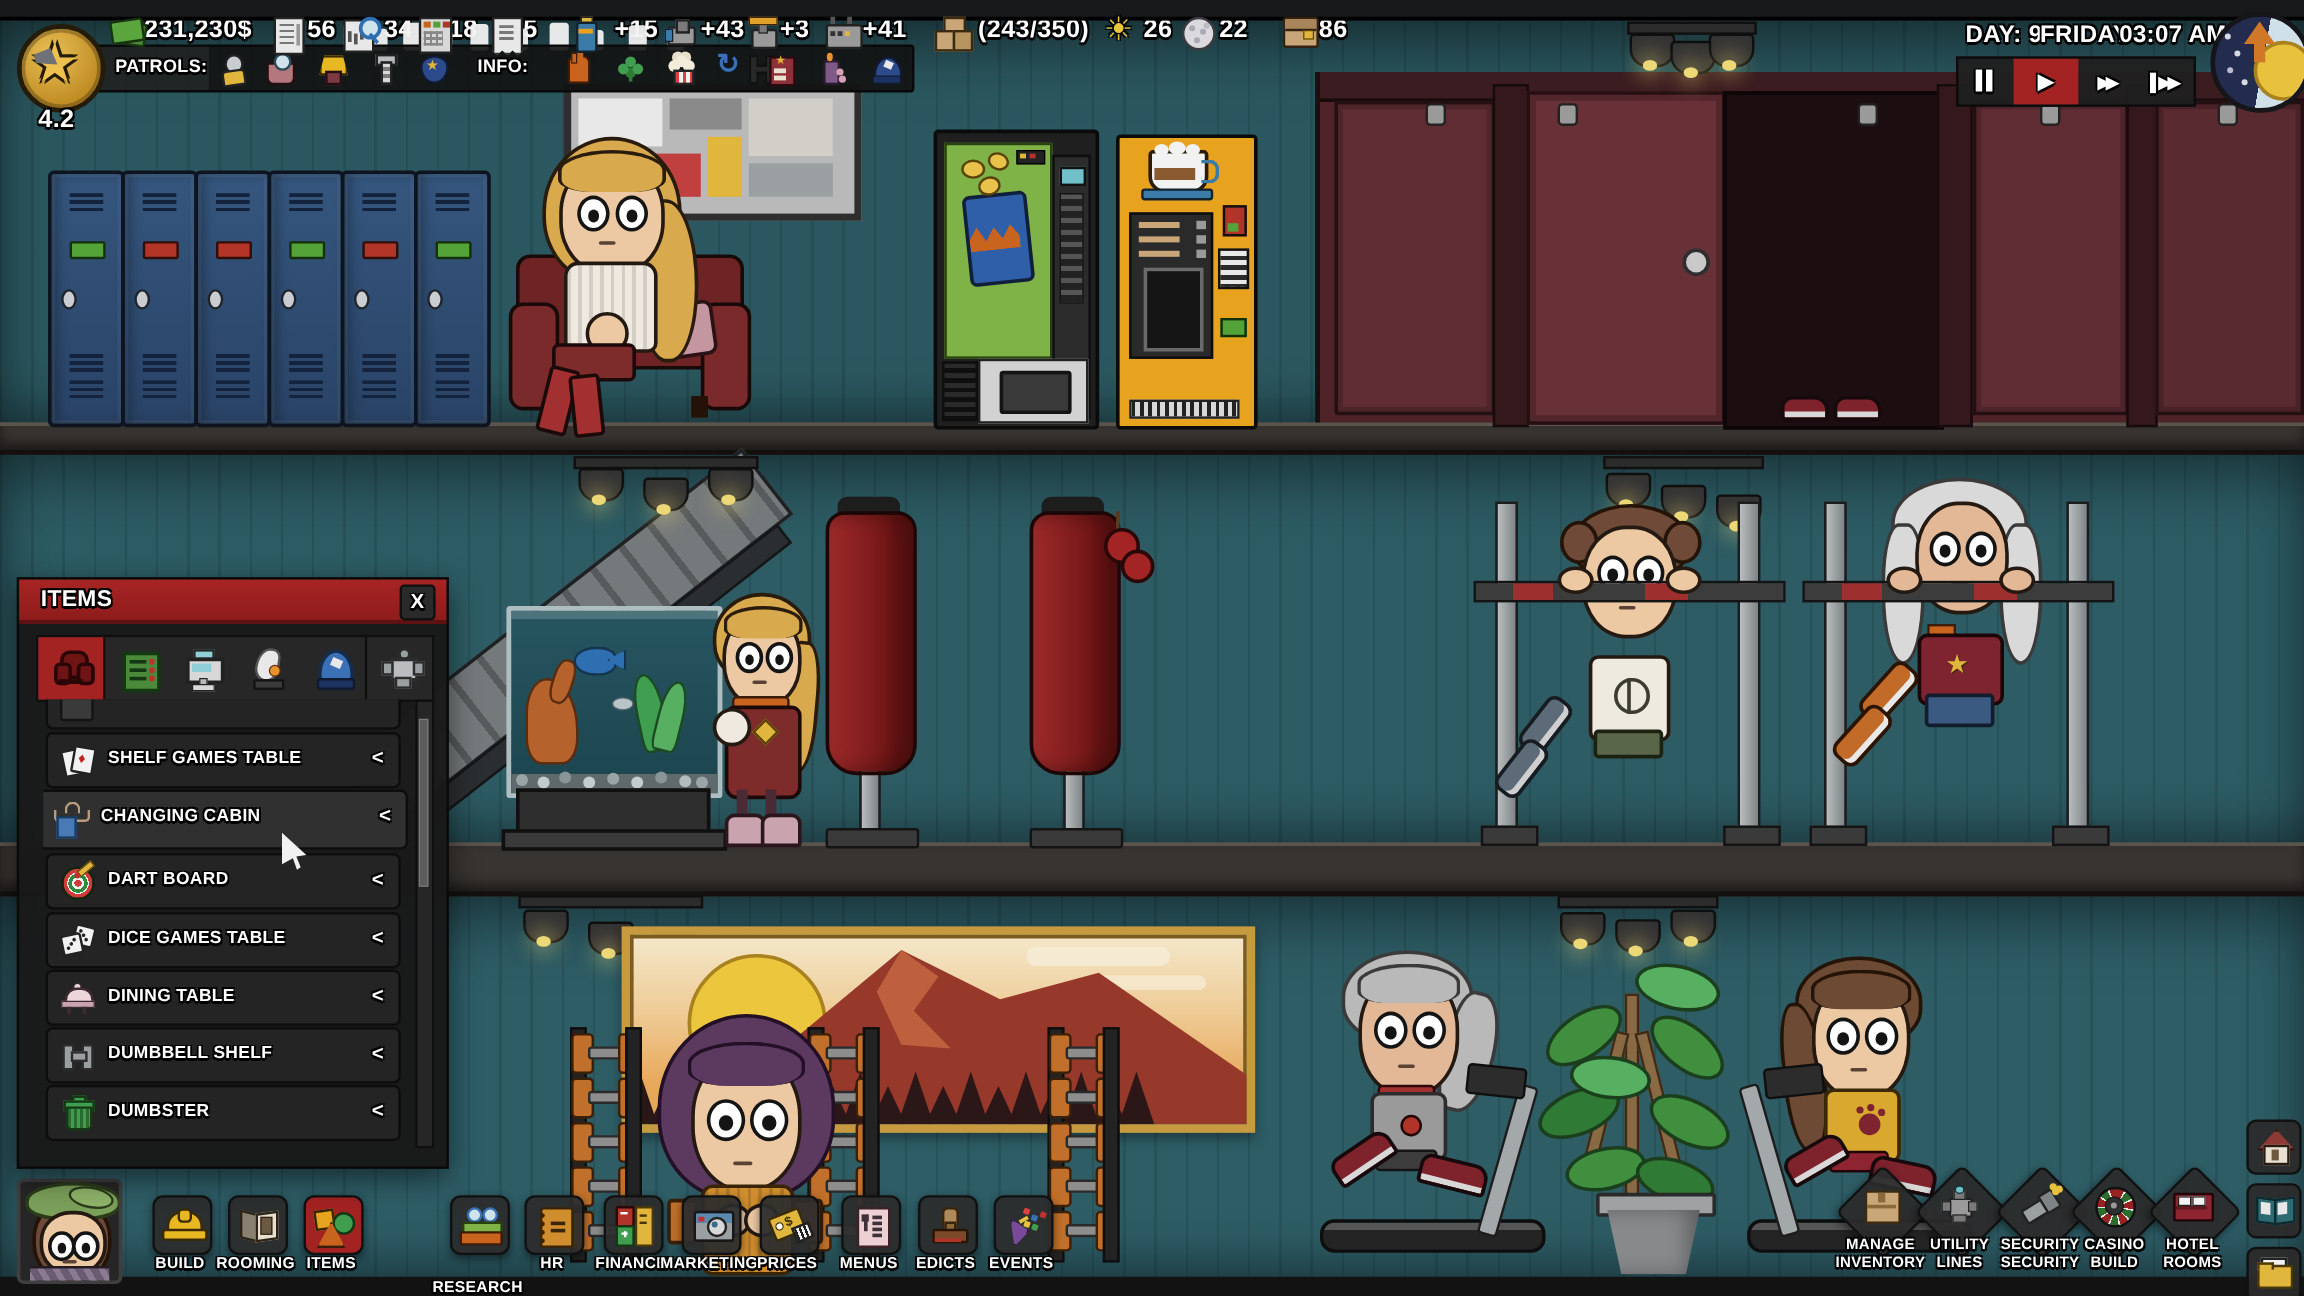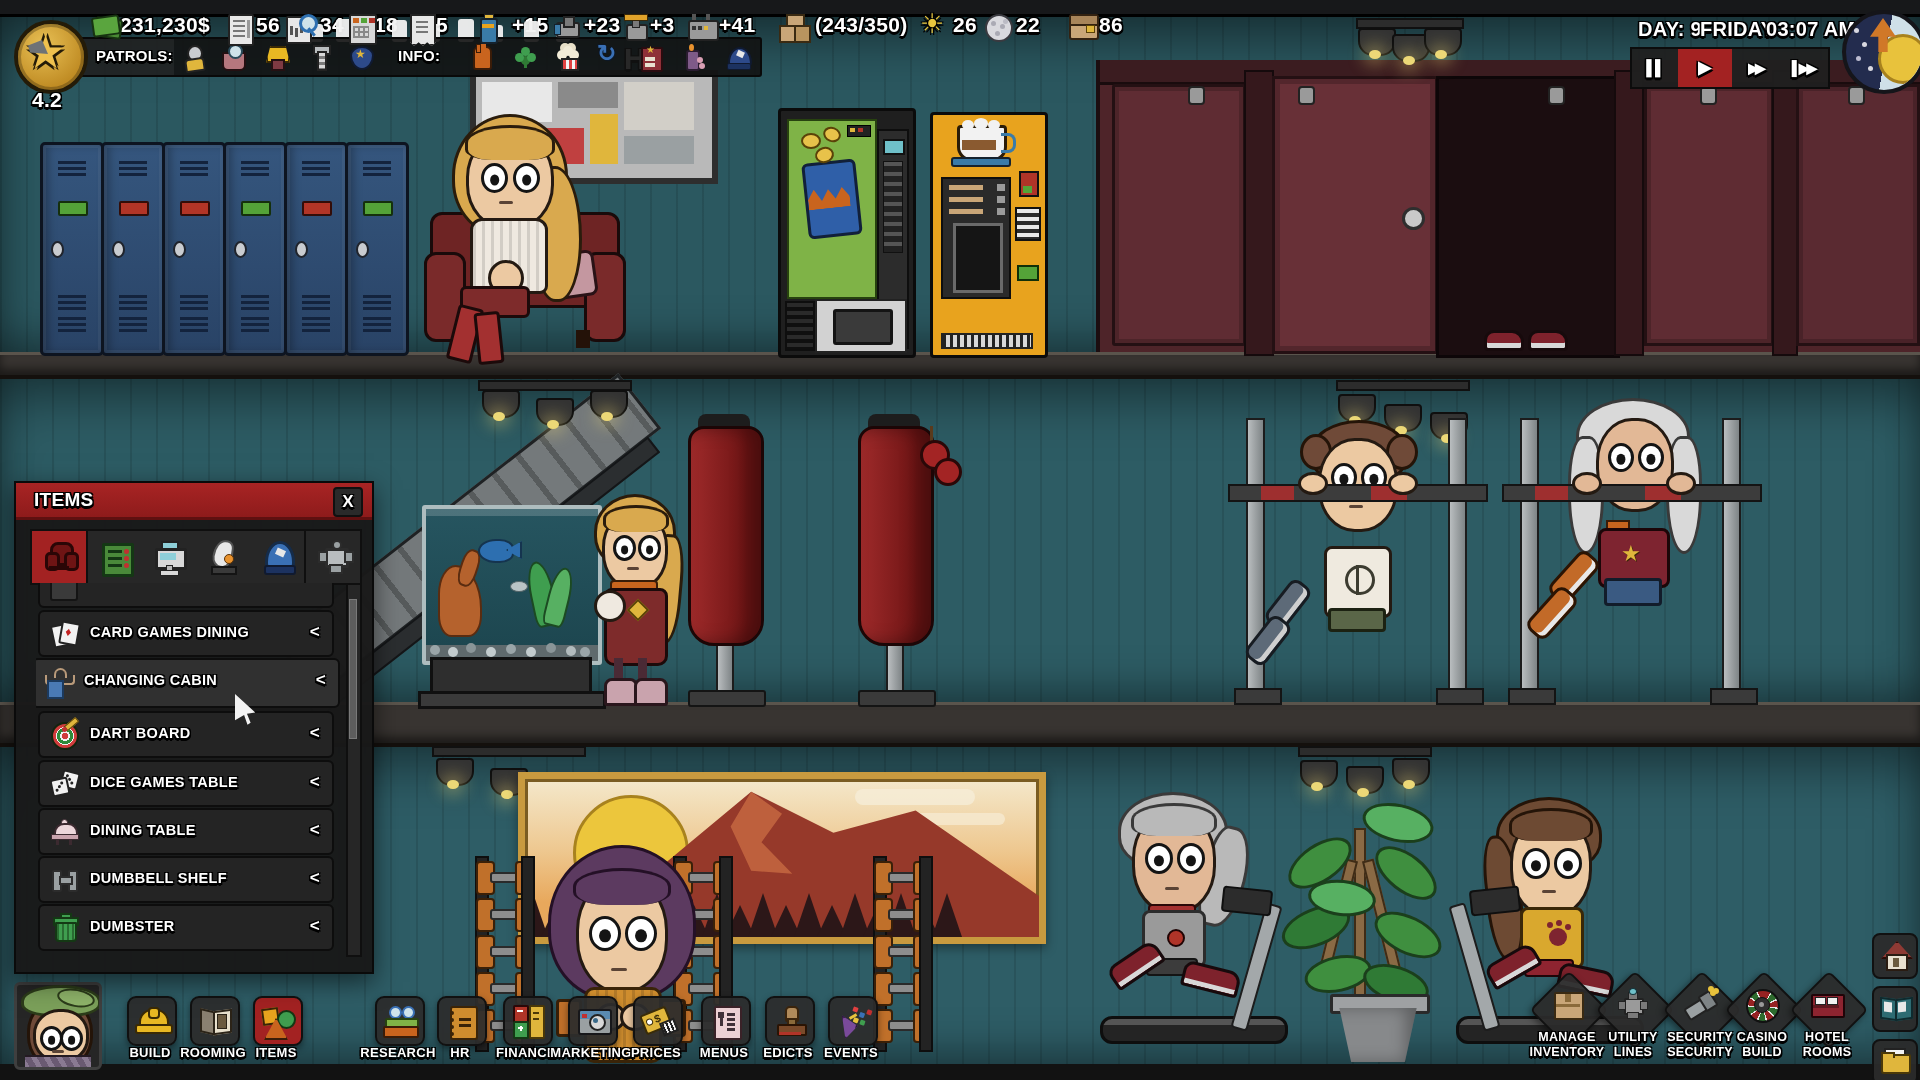--- a/index.html
+++ b/index.html
@@ -653,21 +653,21 @@
     <div class="abs" style="left:4px;top:0;width:8px;height:4px;background:#e0b63c;border:1px solid #222;"></div>
     <div class="abs" style="left:0;top:4px;width:14px;height:22px;background:#3a7ba8;border:2px solid #14222e;border-radius:3px;"></div>
     <div class="abs" style="left:2px;top:10px;width:12px;height:4px;background:#e8a31e;"></div>
   </div>
   <div class="resv olt" style="left:512px;">+15</div>
   <div class="ricon" style="left:554px;width:26px;height:26px;">
     <div class="abs" style="left:2px;top:8px;width:20px;height:12px;background:#9a9a9a;border:2px solid #222;border-radius:3px;"></div>
     <div class="abs" style="left:9px;top:2px;width:8px;height:8px;background:#7a7a7a;border:2px solid #222;"></div>
     <div class="abs" style="left:0;top:10px;width:5px;height:9px;background:#3a7ba8;border:1px solid #14222e;"></div>
   </div>
-  <div class="resv olt" style="left:584px;">+23</div>
+  <div class="resv olt" style="left:584px;">+43</div>
   <div class="ricon" style="left:622px;width:26px;height:26px;">
     <div class="abs" style="left:4px;top:10px;width:18px;height:13px;background:#9a9a9a;border:2px solid #222;border-radius:3px;"></div>
     <div class="abs" style="left:10px;top:4px;width:6px;height:8px;background:#7a7a7a;border:1px solid #222;"></div>
     <div class="abs" style="left:2px;top:0;width:22px;height:5px;background:#e0a22a;border:1px solid #3a2808;"></div>
   </div>
   <div class="resv olt" style="left:650px;">+3</div>
   <div class="ricon" style="left:688px;width:29px;height:26px;">
     <div class="abs" style="left:0;top:6px;width:27px;height:17px;background:#9a9a9a;border:2px solid #222;border-radius:3px;"></div>
     <div class="abs" style="left:4px;top:12px;width:4px;height:4px;background:#333;box-shadow:6px 0 0 #333,12px 0 0 #e0b63c;"></div>
     <div class="abs" style="left:4px;top:0;width:4px;height:6px;background:#555;box-shadow:14px 0 0 #555;"></div>
@@ -819,21 +819,21 @@
       <div class="irow" style="top:-22px;">
         <div class="ibx" style="top:14px;width:24px;height:20px;background:#3a3a3a;border:2px solid #141414;border-radius:3px;"></div>
       </div>
       <div class="irow" style="top:27px;">
         <div class="ibx">
           <div class="abs" style="left:2px;top:5px;width:15px;height:19px;background:#f2f2f2;border:2px solid #222;border-radius:2px;transform:rotate(-12deg);"></div>
           <div class="abs" style="left:10px;top:3px;width:15px;height:19px;background:#f2f2f2;border:2px solid #222;border-radius:2px;transform:rotate(10deg);">
             <span style="position:absolute;left:3px;top:1px;color:#c22222;font-size:12px;">♦</span>
           </div>
         </div>
-        <span class="lbl olt">CARD GAMES DINING</span>
+        <span class="lbl olt">SHELF GAMES TABLE</span>
         <span class="chv olt">&lt;</span>
       </div>
       <div class="irow" style="top:75px;left:-4px;width:304px;height:46px;background:#303030;">
         <div class="ibx" style="top:8px;">
           <div class="abs" style="left:10px;top:0;width:9px;height:8px;border:2.5px solid #b99a7a;border-bottom:none;border-radius:8px 8px 0 0;"></div>
           <div class="abs" style="left:1px;top:7px;width:26px;height:8px;border:2.5px solid #b99a7a;border-top:none;border-radius:0 0 4px 4px;background:transparent;"></div>
           <div class="abs" style="left:3px;top:12px;width:13px;height:15px;background:#4a7ab5;border:2px solid #1c3a5e;"></div>
         </div>
         <span class="lbl olt">CHANGING CABIN</span>
         <span class="chv olt">&lt;</span>
@@ -939,21 +939,21 @@
   <div class="tlabel olt" style="left:231px;">ITEMS</div>
 
   <div class="tbtn" style="left:375px;">
     <div class="abs" style="left:6px;top:8px;width:34px;height:30px;">
       <div class="abs" style="left:6px;top:0;width:9px;height:9px;border:2.5px solid #3a70b5;border-radius:50%;background:#cfe3ea;"></div>
       <div class="abs" style="left:19px;top:0;width:9px;height:9px;border:2.5px solid #3a70b5;border-radius:50%;background:#cfe3ea;"></div>
       <div class="abs" style="left:2px;top:12px;width:30px;height:8px;background:#7fb347;border:2px solid #27420f;border-radius:2px;"></div>
       <div class="abs" style="left:0;top:20px;width:32px;height:8px;background:#c9641e;border:2px solid #3a1c08;border-radius:2px;"></div>
     </div>
   </div>
-  <div class="tlabel olt" style="left:353px;">RESEARCH</div>
+  <div class="tlabel olt" style="left:353px;margin-top:20px;">RESEARCH</div>
 
   <div class="tbtn" style="left:437px;">
     <div class="abs" style="left:11px;top:8px;width:24px;height:30px;background:#cf8d2e;border:2.5px solid #3a2408;border-radius:3px;">
       <div class="abs" style="left:-2px;top:3px;width:4px;height:4px;background:#3a2408;border-radius:50%;box-shadow:0 7px 0 #3a2408,0 14px 0 #3a2408,0 21px 0 #3a2408;"></div>
       <div class="abs" style="left:7px;top:10px;width:12px;height:3px;background:#3a2408;box-shadow:0 6px 0 #3a2408;"></div>
     </div>
   </div>
   <div class="tlabel olt" style="left:415px;">HR</div>
 
   <div class="tbtn" style="left:503px;">

